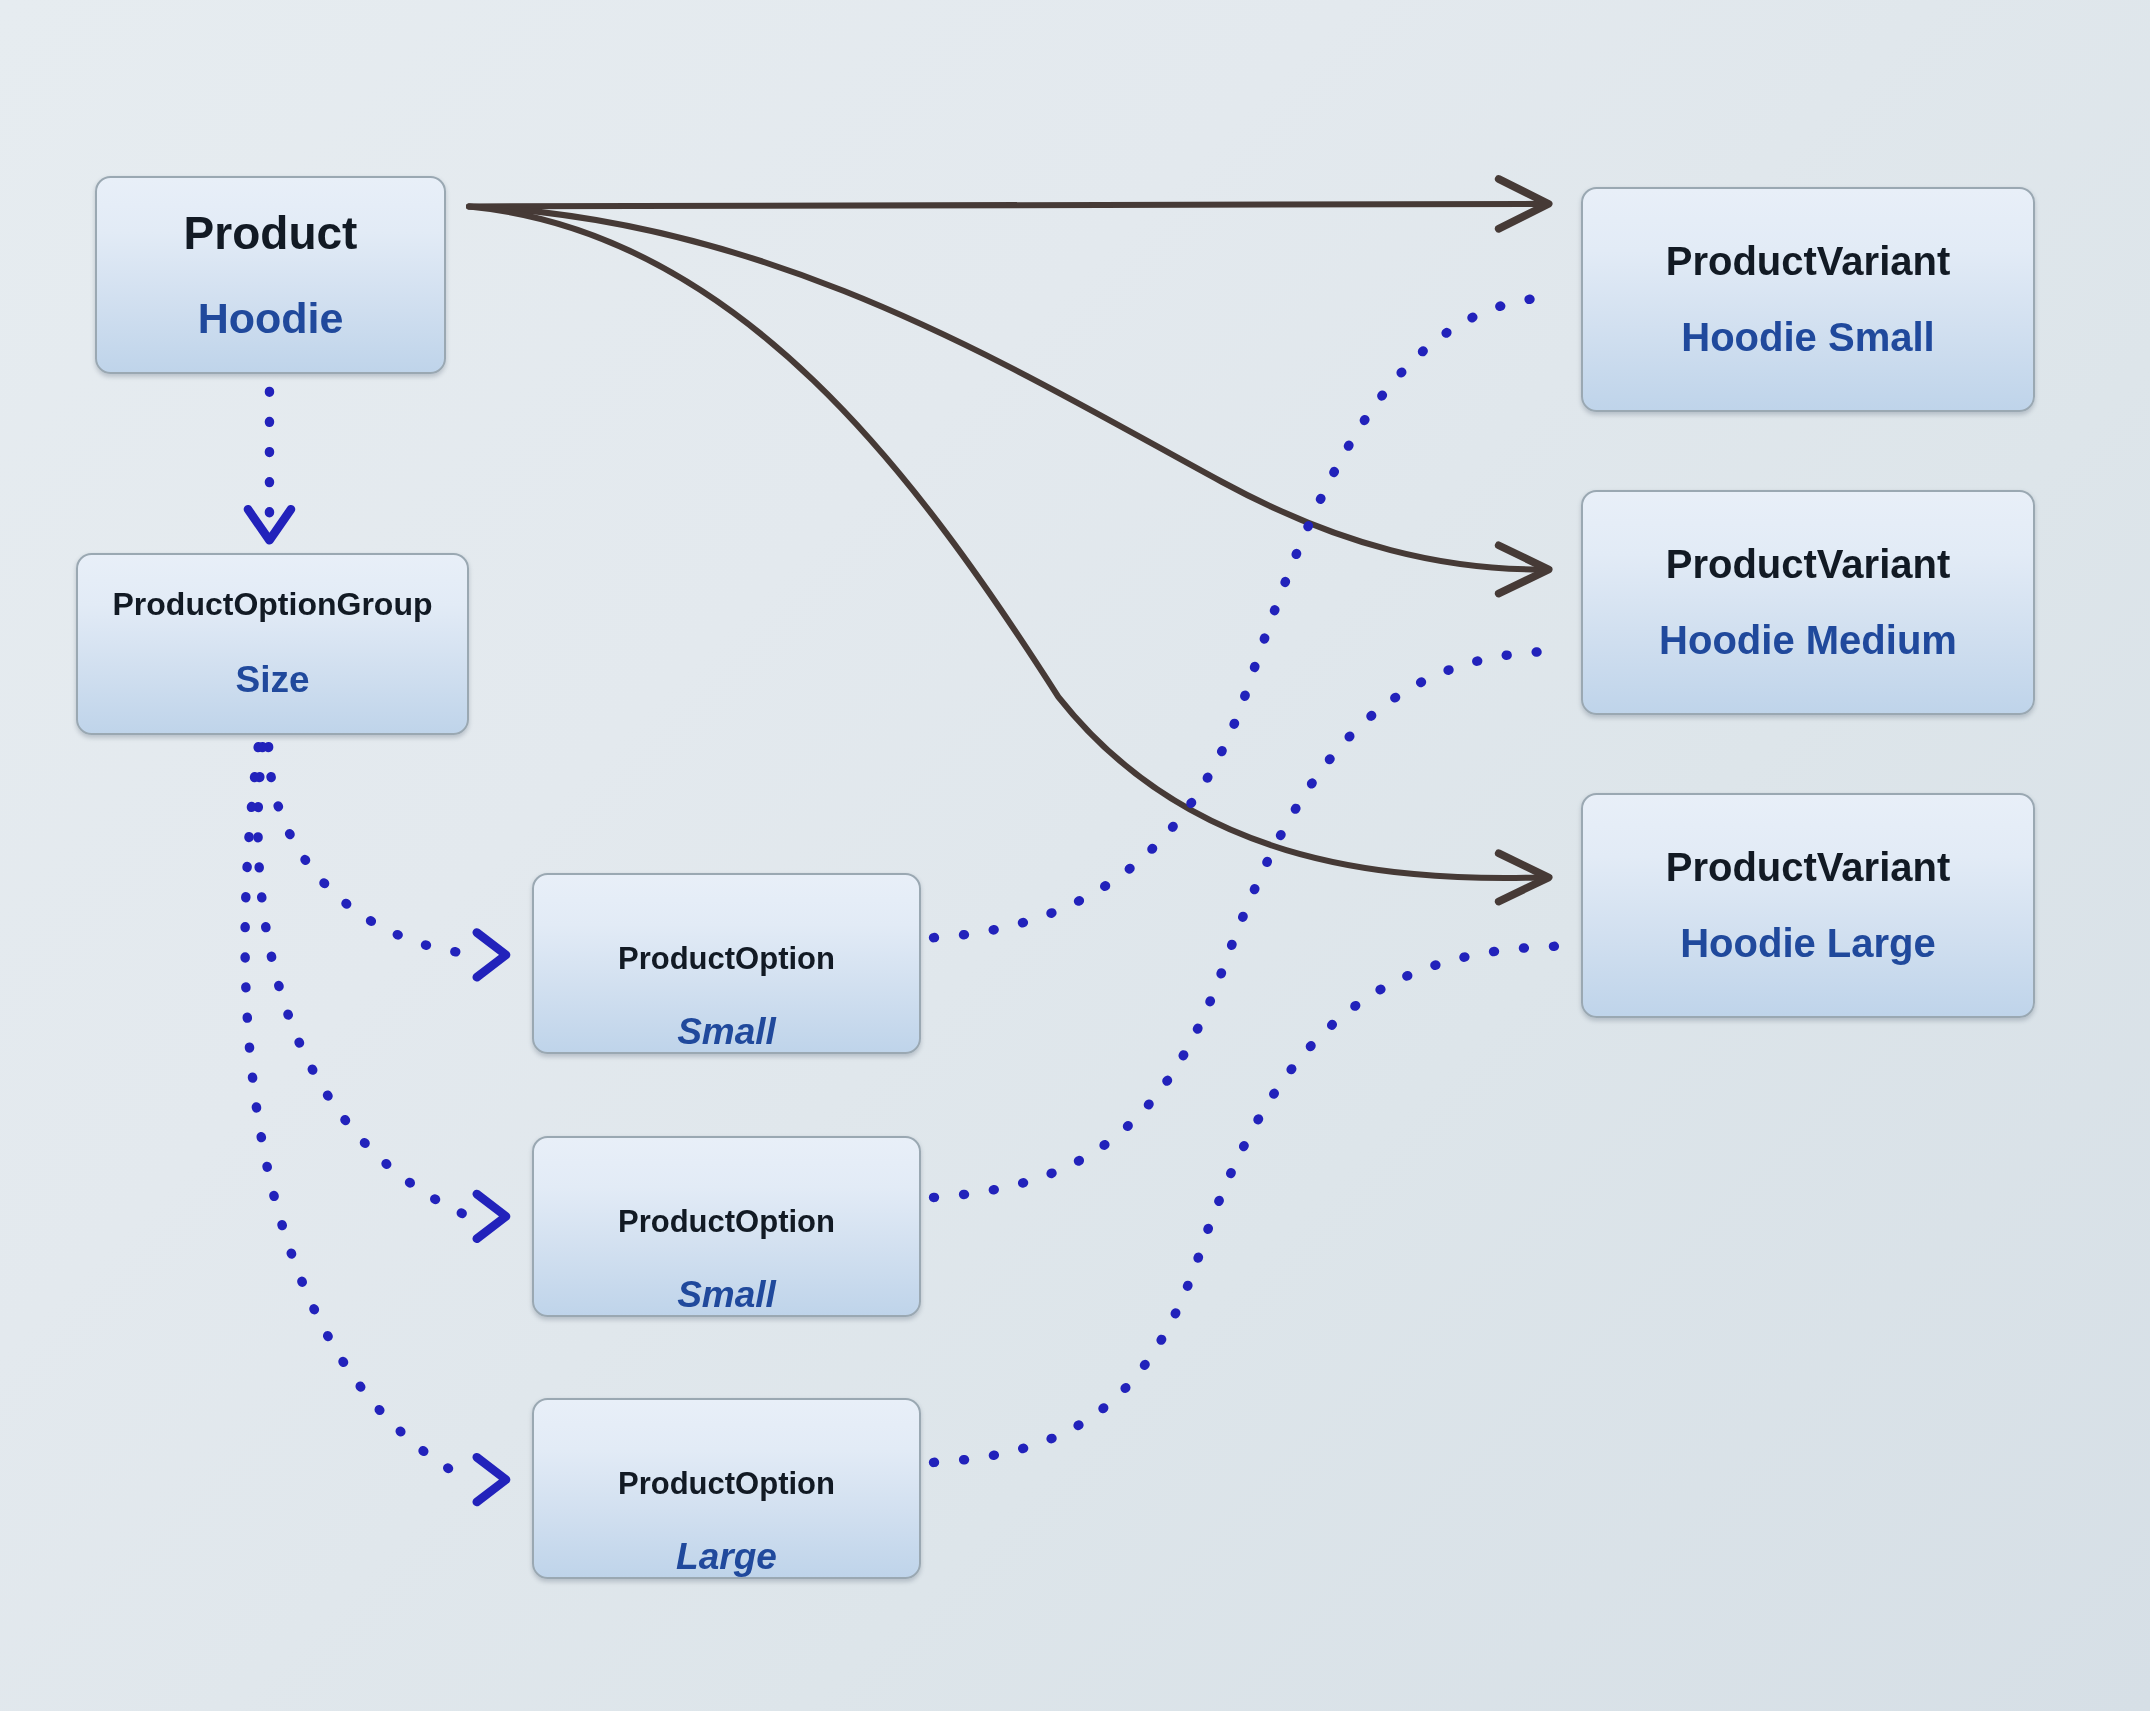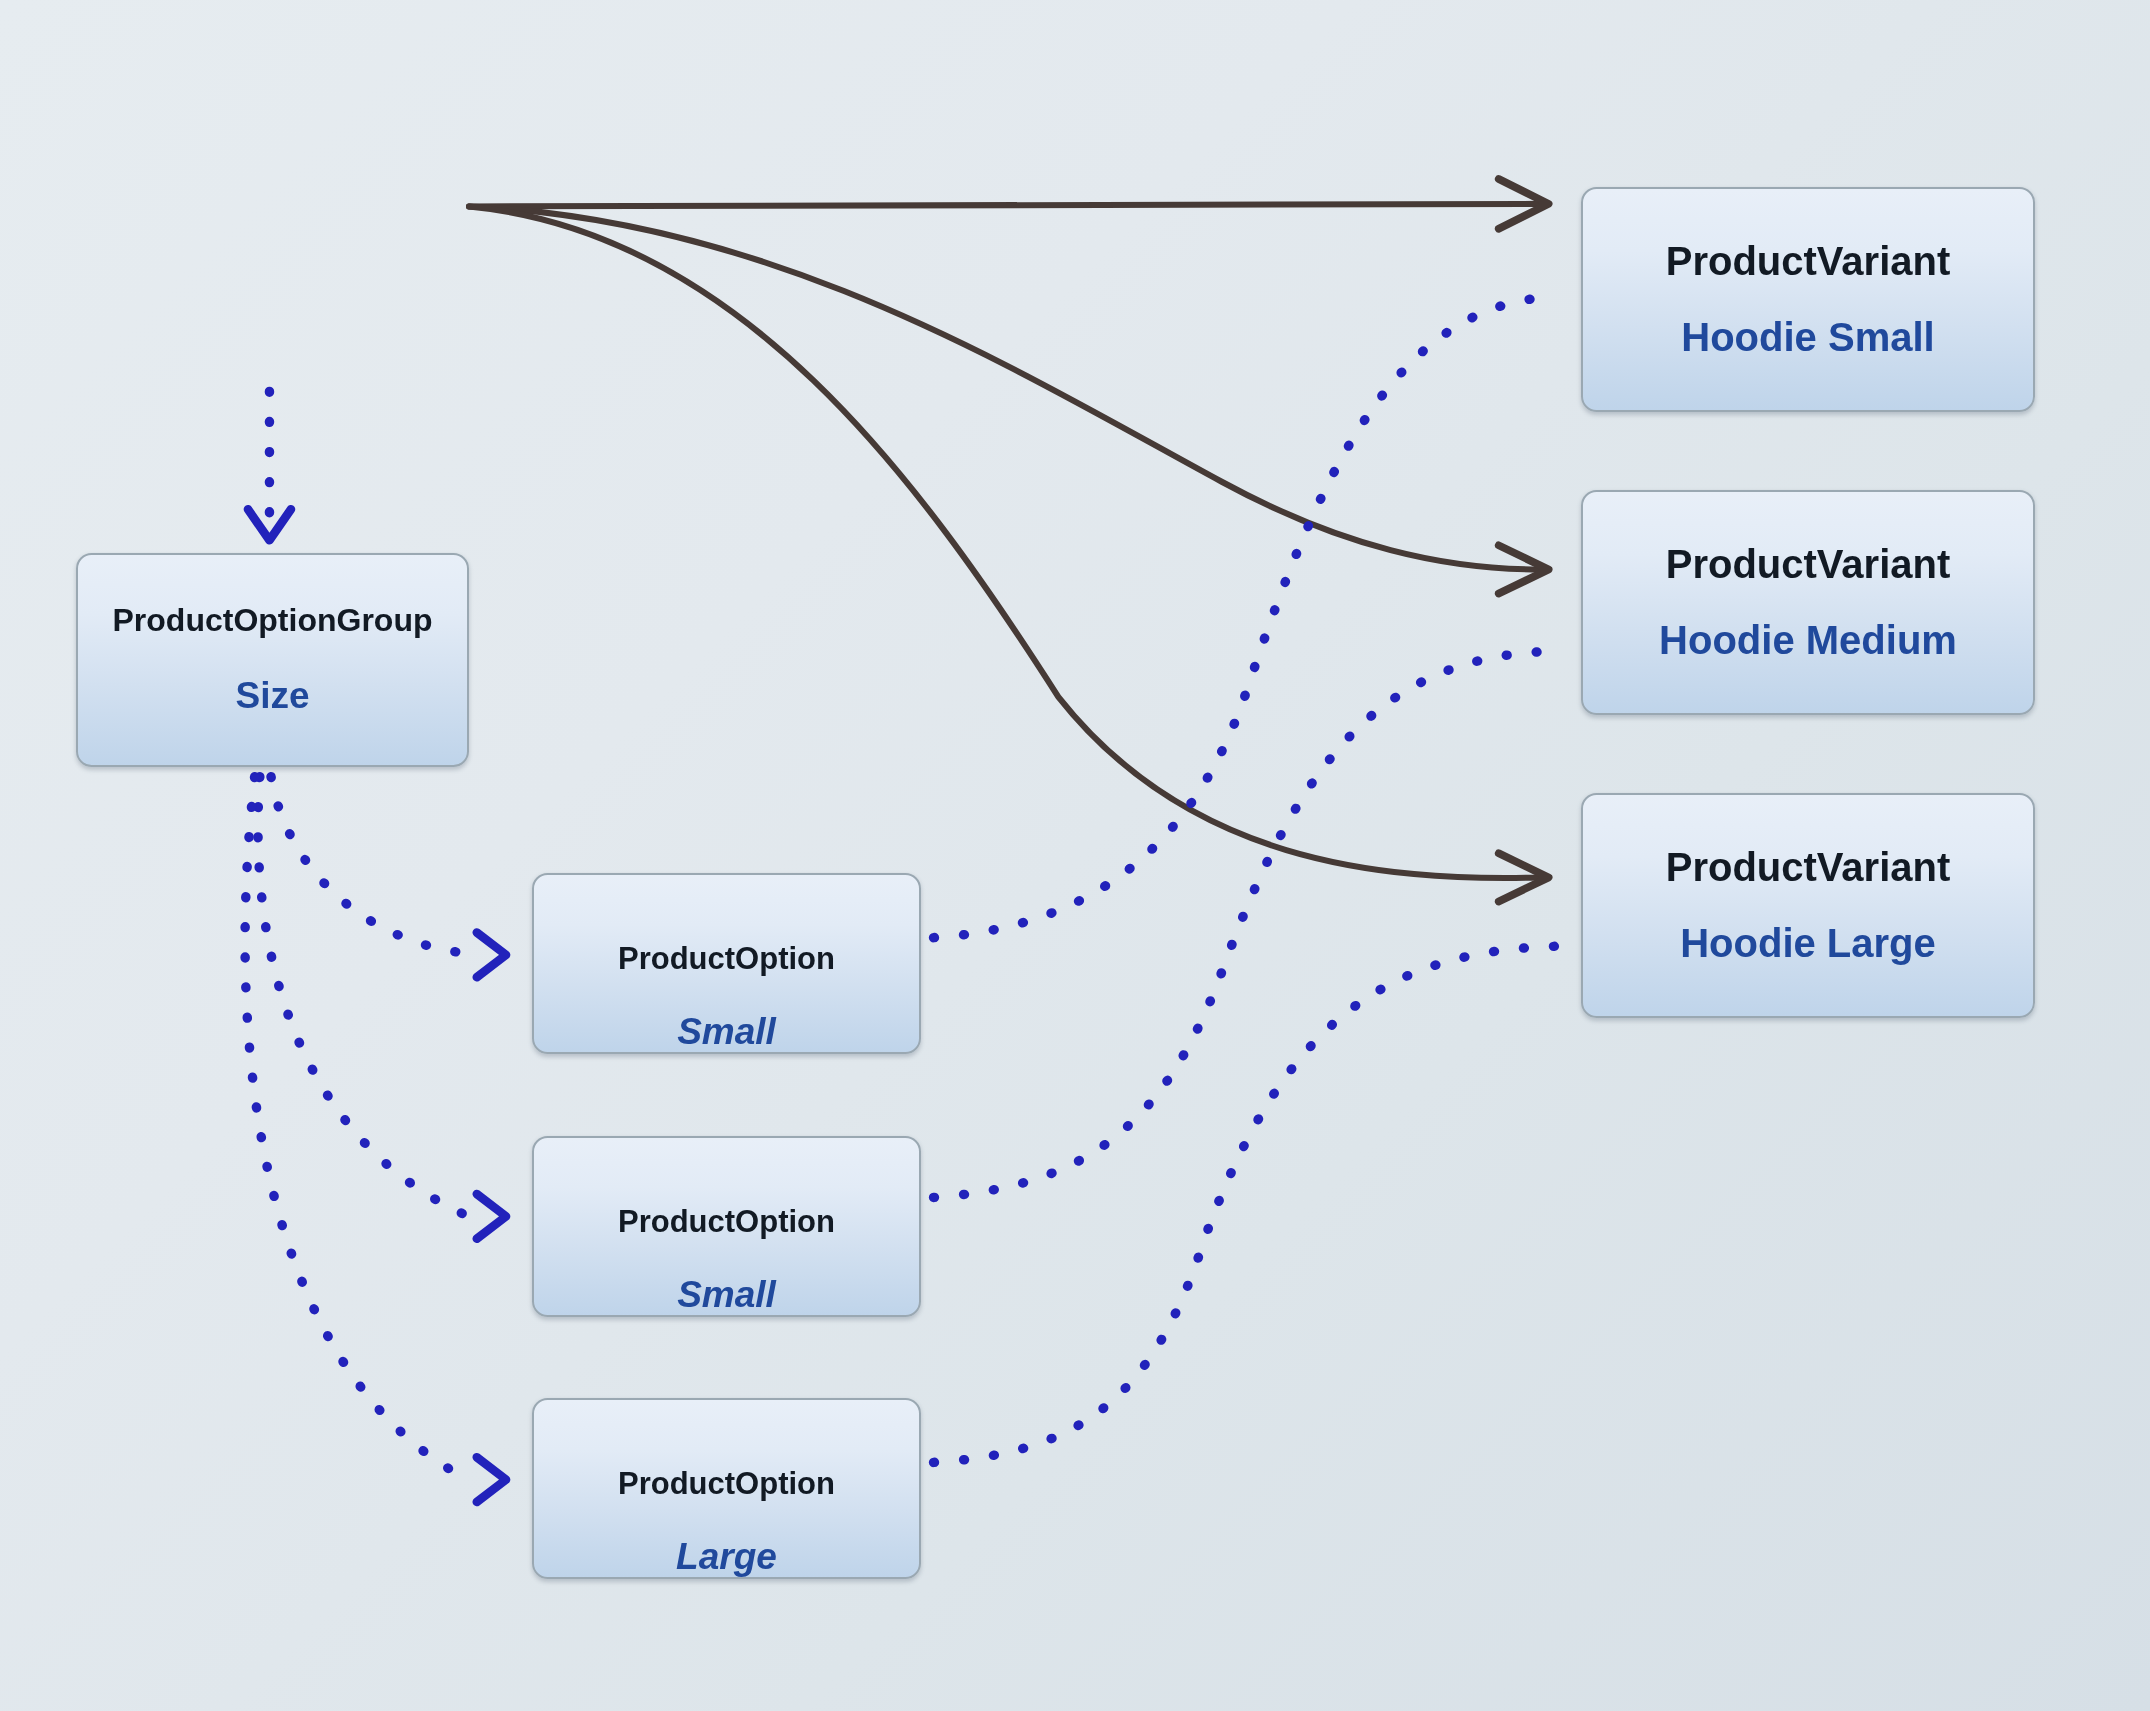--- a/index.html
+++ b/index.html
@@ -58,21 +58,21 @@
     height: 198px;
   }
   .node.product .type { font-size: 46px; margin-bottom: 34px; }
   .node.product .name { font-size: 43px; }
 
   
   .node.pog {
     left: 76px;
     top: 553px;
     width: 393px;
-    height: 214px;
+    height: 182px;
   }
   .node.pog .type { font-size: 32px; margin-bottom: 36px; }
   .node.pog .name { font-size: 37px; }
 
   
   .node.po {
     left: 532px;
     width: 389px;
     height: 181px;
     justify-content: flex-end;
@@ -137,20 +137,24 @@
 
     <g fill="none" stroke="#2222bb" stroke-width="11" stroke-linecap="round" stroke-dasharray="1 34">
       <path d="M 1085 1090 C 1240 1080, 1380 1010, 1450 800 C 1530 560, 1620 350, 1810 345"></path>
 
       <path d="M 1085 1392 C 1250 1380, 1350 1320, 1420 1130 C 1510 880, 1610 760, 1810 757"></path>
 
       <path d="M 1085 1700 C 1250 1690, 1340 1630, 1400 1440 C 1490 1190, 1610 1105, 1810 1100"></path>
     </g>
   </svg>
 
+  <div class="node product">
+    <div class="type">Product</div>
+    <div class="name">Hoodie</div>
+  </div>
 
   <div class="node pog">
     <div class="type">ProductOptionGroup</div>
     <div class="name">Size</div>
   </div>
 
   <div class="node po po-0">
     <div class="type">ProductOption</div>
     <div class="name">Small</div>
   </div>

